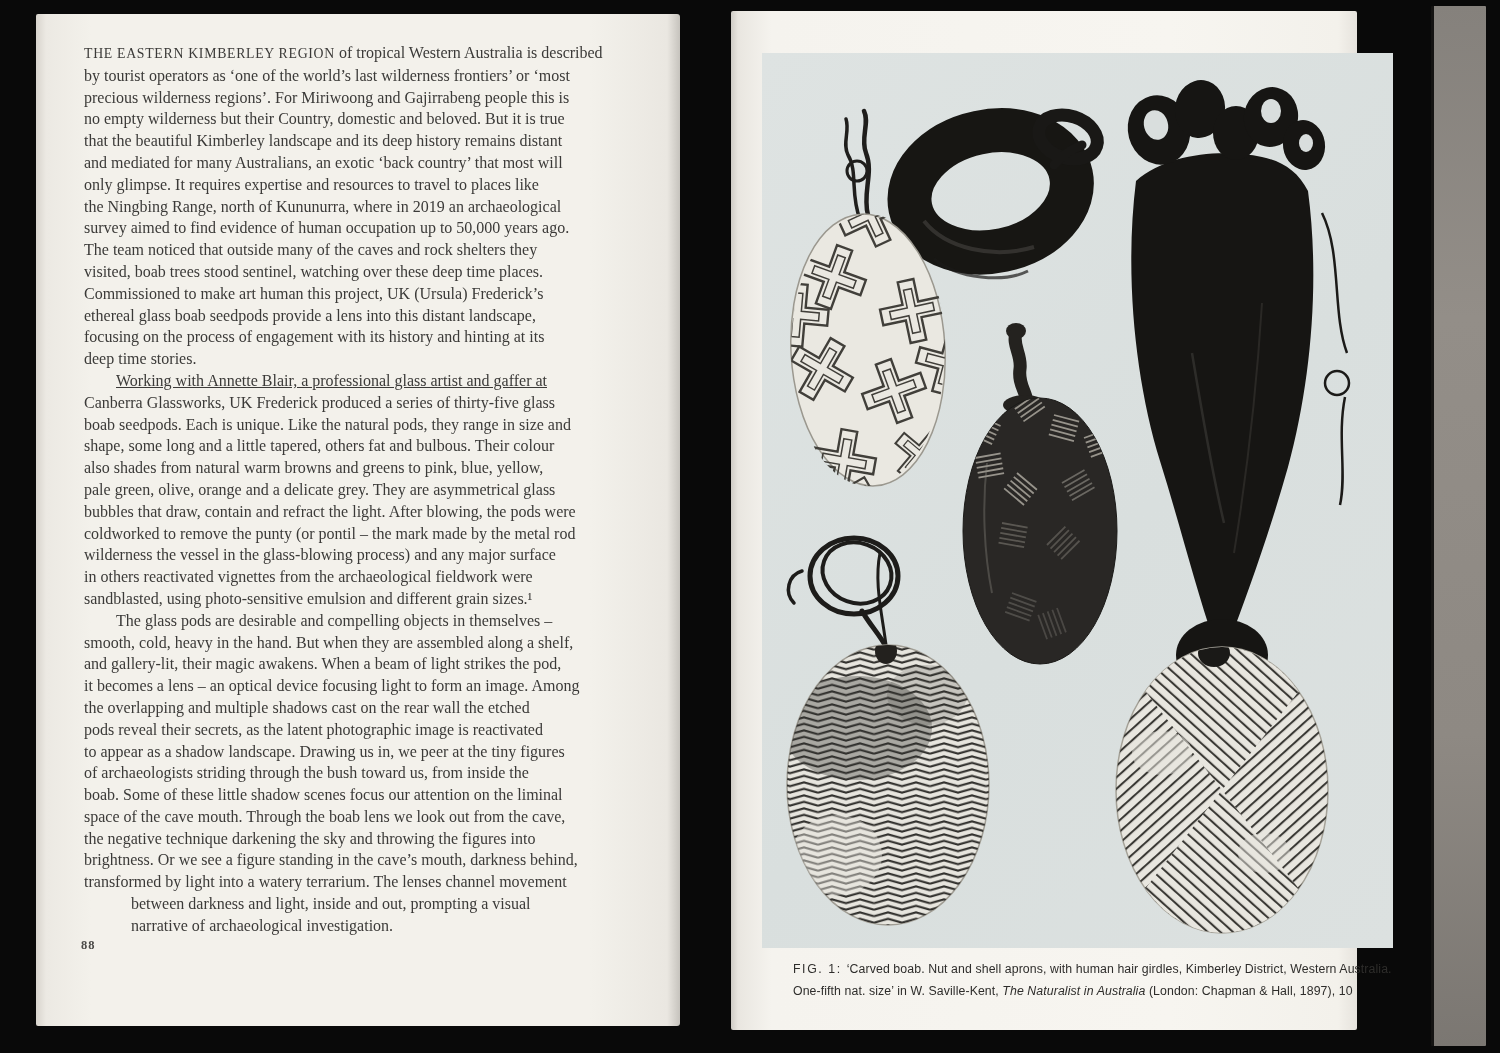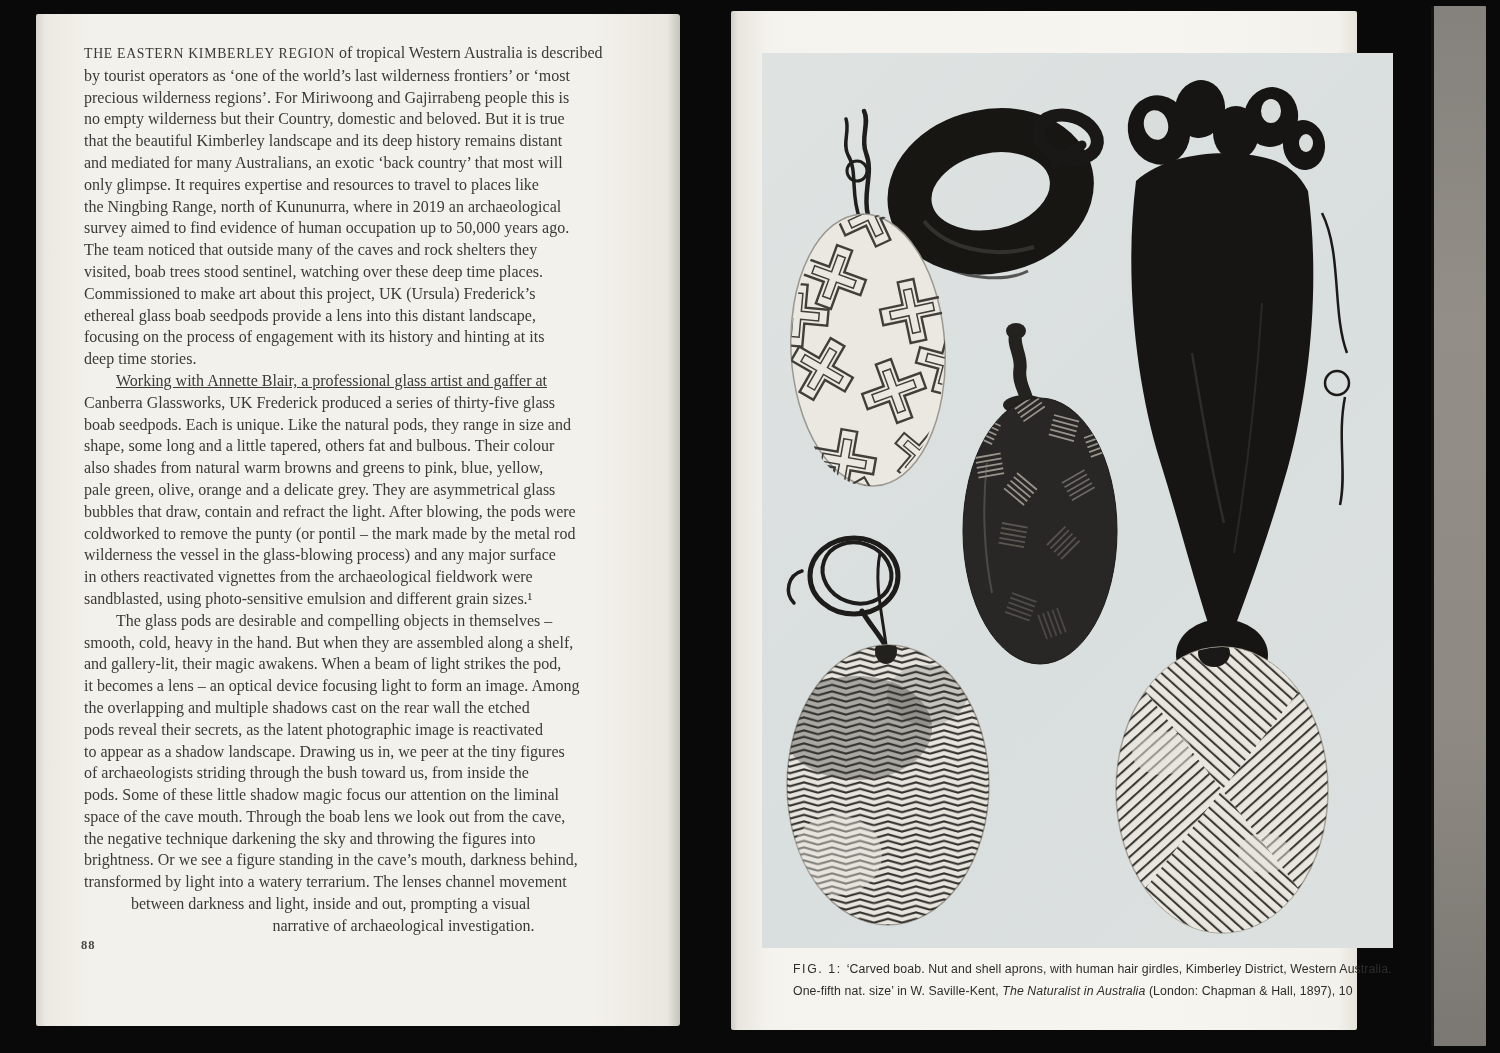--- a/index.html
+++ b/index.html
@@ -56,21 +56,21 @@
         <div class="tl">by tourist operators as ‘one of the world’s last wilderness frontiers’ or ‘most</div>
         <div class="tl">precious wilderness regions’. For Miriwoong and Gajirrabeng people this is</div>
         <div class="tl">no empty wilderness but their Country, domestic and beloved. But it is true</div>
         <div class="tl">that the beautiful Kimberley landscape and its deep history remains distant</div>
         <div class="tl">and mediated for many Australians, an exotic ‘back country’ that most will</div>
         <div class="tl">only glimpse. It requires expertise and resources to travel to places like</div>
         <div class="tl">the Ningbing Range, north of Kununurra, where in 2019 an archaeological</div>
         <div class="tl">survey aimed to find evidence of human occupation up to 50,000 years ago.</div>
         <div class="tl">The team noticed that outside many of the caves and rock shelters they</div>
         <div class="tl">visited, boab trees stood sentinel, watching over these deep time places.</div>
-        <div class="tl">Commissioned to make art about this project, UK (Ursula) Frederick’s</div>
+        <div class="tl">Commissioned to make art human this project, UK (Ursula) Frederick’s</div>
         <div class="tl">ethereal glass boab seedpods provide a lens into this distant landscape,</div>
         <div class="tl">focusing on the process of engagement with its history and hinting at its</div>
         <div class="tl">deep time stories.</div>
         <div class="tl" style="padding-left: 32px; text-decoration: underline;">Working with Annette Blair, a professional glass artist and gaffer at</div>
         <div class="tl">Canberra Glassworks, UK Frederick produced a series of thirty-five glass</div>
         <div class="tl">boab seedpods. Each is unique. Like the natural pods, they range in size and</div>
         <div class="tl">shape, some long and a little tapered, others fat and bulbous. Their colour</div>
         <div class="tl">also shades from natural warm browns and greens to pink, blue, yellow,</div>
         <div class="tl">pale green, olive, orange and a delicate grey. They are asymmetrical glass</div>
         <div class="tl">bubbles that draw, contain and refract the light. After blowing, the pods were</div>
@@ -79,27 +79,27 @@
         <div class="tl">in others reactivated vignettes from the archaeological fieldwork were</div>
         <div class="tl">sandblasted, using photo-sensitive emulsion and different grain sizes.¹</div>
         <div class="tl" style="padding-left: 32px;">The glass pods are desirable and compelling objects in themselves –</div>
         <div class="tl">smooth, cold, heavy in the hand. But when they are assembled along a shelf,</div>
         <div class="tl">and gallery-lit, their magic awakens. When a beam of light strikes the pod,</div>
         <div class="tl">it becomes a lens – an optical device focusing light to form an image. Among</div>
         <div class="tl">the overlapping and multiple shadows cast on the rear wall the etched</div>
         <div class="tl">pods reveal their secrets, as the latent photographic image is reactivated</div>
         <div class="tl">to appear as a shadow landscape. Drawing us in, we peer at the tiny figures</div>
         <div class="tl">of archaeologists striding through the bush toward us, from inside the</div>
-        <div class="tl">pods. Some of these little shadow magic focus our attention on the liminal</div>
+        <div class="tl">boab. Some of these little shadow scenes focus our attention on the liminal</div>
         <div class="tl">space of the cave mouth. Through the boab lens we look out from the cave,</div>
         <div class="tl">the negative technique darkening the sky and throwing the figures into</div>
         <div class="tl">brightness. Or we see a figure standing in the cave’s mouth, darkness behind,</div>
         <div class="tl">transformed by light into a watery terrarium. The lenses channel movement</div>
         <div class="tl" style="padding-left: 47px;">between darkness and light, inside and out, prompting a visual</div>
-        <div class="tl" style="padding-left: 47px; text-align: center;">narrative of archaeological investigation.</div>
+        <div class="tl" style="padding-left: 47px;">narrative of archaeological investigation.</div>
       </div>
     <div class="folio">88</div>
   </div>
 
   <div class="page right">
     <div class="photo">
       <svg viewBox="0 0 631 895" width="631" height="895">
         <defs>
           <clipPath id="cp-nut1">
               <ellipse cx="106" cy="297" rx="77" ry="136"></ellipse>

